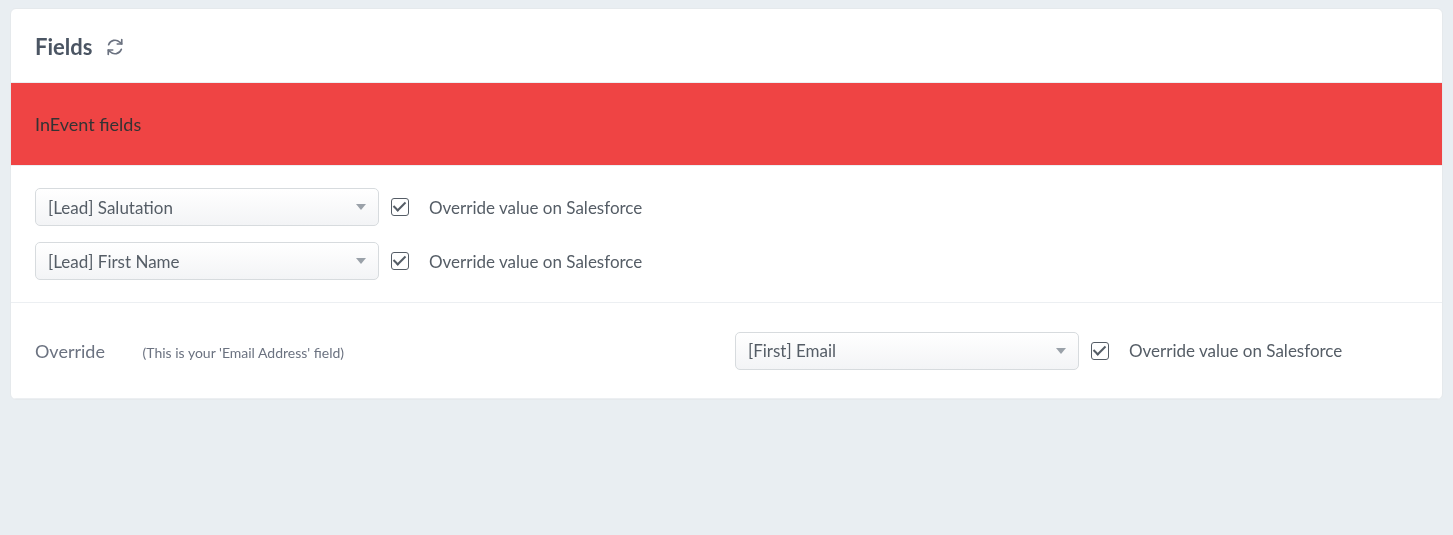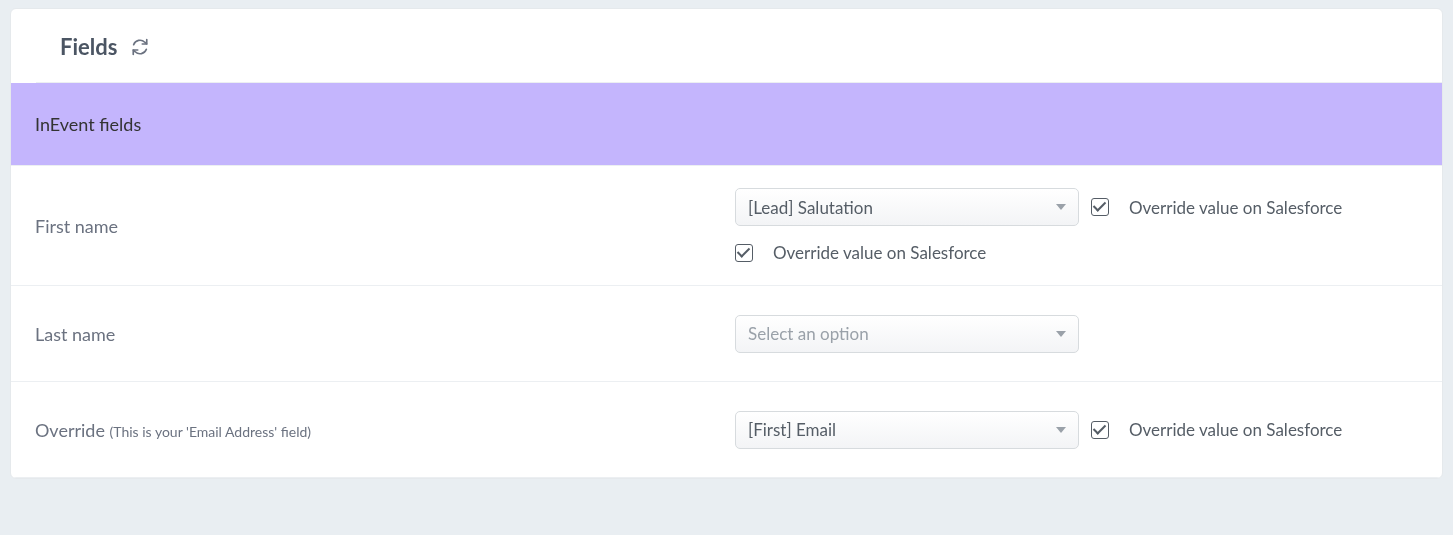--- a/index.html
+++ b/index.html
@@ -17,34 +17,33 @@
     border-radius: 6px;
     border: 1px solid #e5e9ec;
     overflow: hidden;
   }
   .card-header {
     display: flex;
     align-items: center;
     gap: 14px;
     padding: 24px 24px 22px 24px;
     border-bottom: 1px solid #eceff2;
-    margin-left: 25px;
   }
   .card-title {
     font-size: 22px;
     font-weight: 700;
     color: #4b5563;
   }
   .refresh-icon {
     width: 18px; height: 18px;
     color: #6b7280;
   }
   .table-head {
     display: flex;
-    background: #c4b5fd;
+    background: #ef4444;
     border-bottom: 1px solid #eceff2;
     padding: 30px 32px 30px 24px;
   }
   .col-left { width: 700px; flex: 0 0 700px; }
   .col-right { flex: 1; }
   .th {
     font-size: 18px;
     color: #333;
     font-weight: 400;
   }
@@ -55,20 +54,21 @@
     padding: 22px 24px;
     min-height: 96px;
   }
   .row .col-left {
     color: #6b7280;
     font-size: 18px;
   }
   .hint {
     font-size: 14px;
     color: #6b7280;
+    margin-left: 33px;
   }
   .mappings {
     display: flex;
     flex-direction: column;
     gap: 16px;
   }
   .map-line {
     display: flex;
     align-items: center;
     gap: 12px;
@@ -150,56 +150,44 @@
           <path d="M20.49 15a9 9 0 01-14.85 3.36L3 16"></path>
         </svg>
       </span>
     </div>
 
     <div class="table-head">
       <div class="col-left th">InEvent fields</div>
     </div>
 
     <div class="row">
-      <div class="col-left">
-        <span>First name</span>
-      </div>
       <div class="col-right mappings">
         <div class="map-line">
           <div class="select">
             <span class="value">[Lead] Salutation</span>
             <span class="caret"></span>
           </div>
           <label class="checkbox-wrap">
             <span class="checkbox checked"></span>
             <span>Override value on Salesforce</span>
           </label>
         </div>
         <div class="map-line">
+          <div class="select">
+            <span class="value">[Lead] First Name</span>
+            <span class="caret"></span>
+          </div>
           <label class="checkbox-wrap">
             <span class="checkbox checked"></span>
             <span>Override value on Salesforce</span>
           </label>
         </div>
       </div>
     </div>
 
-    <div class="row">
-      <div class="col-left">
-        <span>Last name</span>
-      </div>
-      <div class="col-right mappings">
-        <div class="map-line">
-          <div class="select placeholder">
-            <span class="value">Select an option</span>
-            <span class="caret"></span>
-          </div>
-        </div>
-      </div>
-    </div>
 
     <div class="row">
       <div class="col-left">
         <span>Override</span>
         <span class="hint">(This is your 'Email Address' field)</span>
       </div>
       <div class="col-right mappings">
         <div class="map-line">
           <div class="select">
             <span class="value">[First] Email</span>

